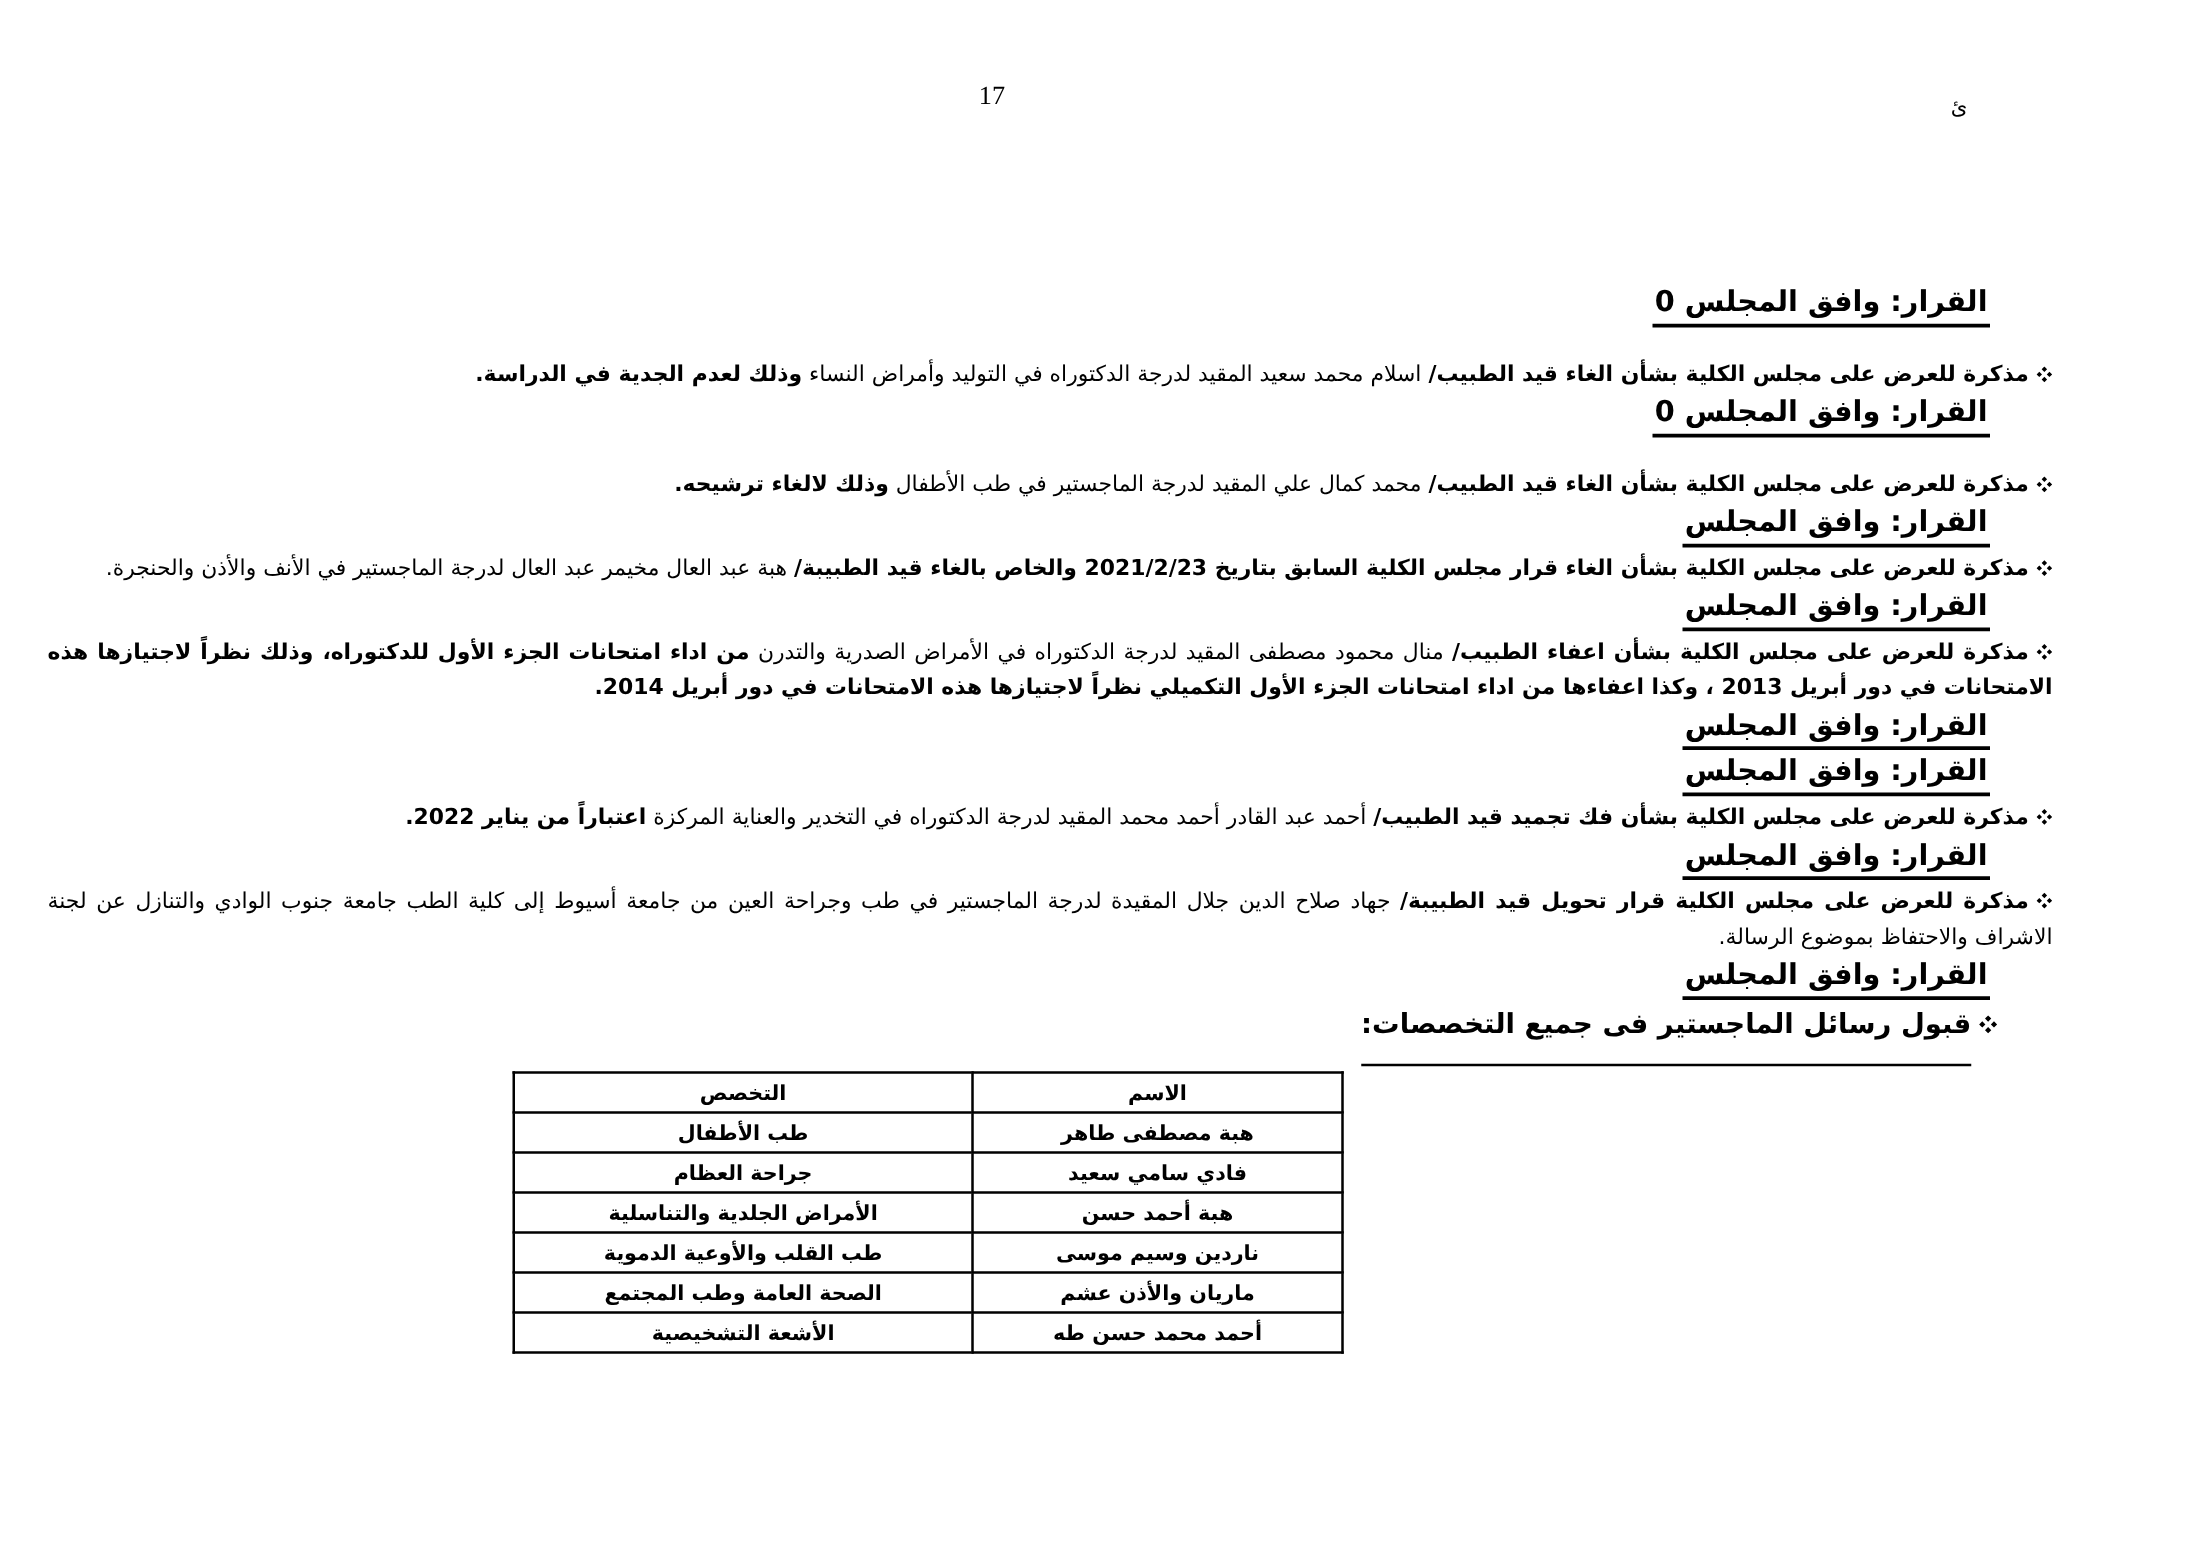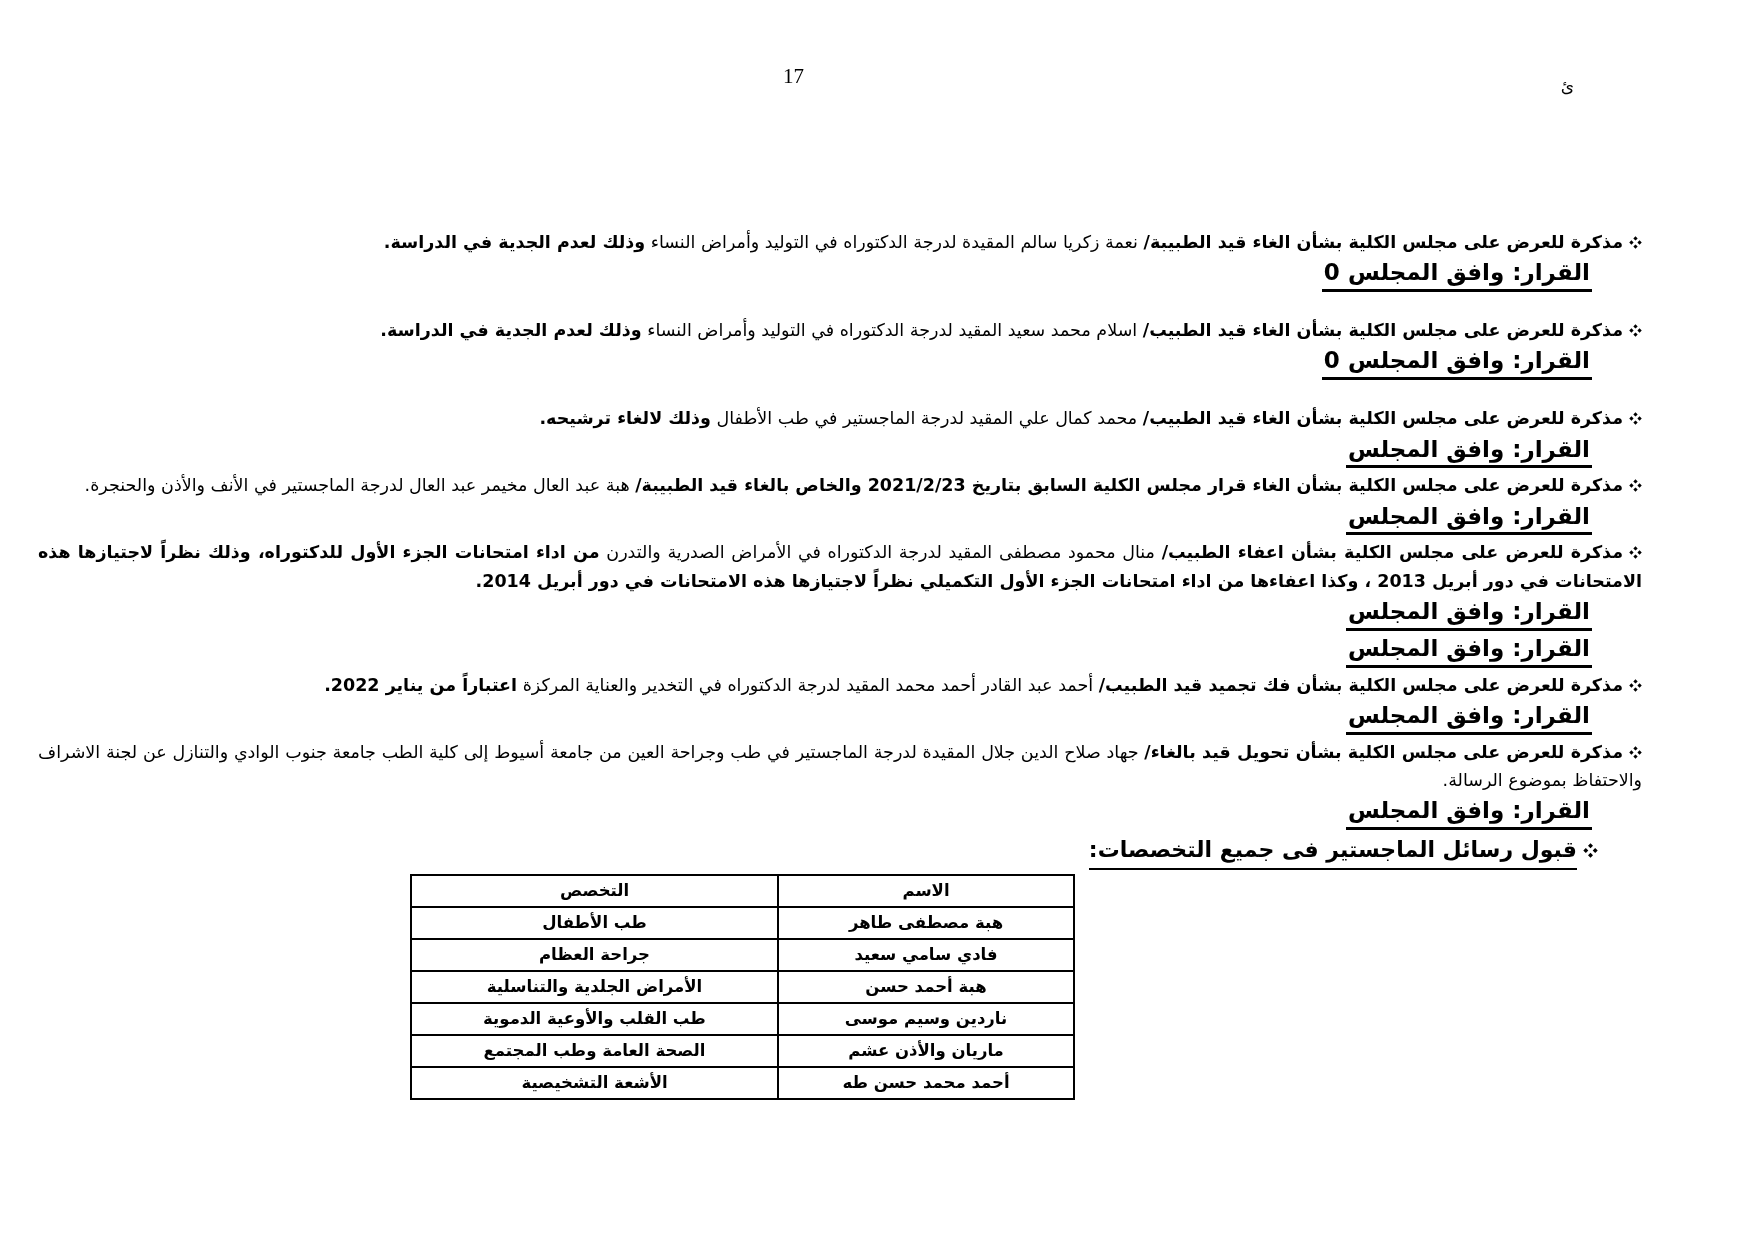--- a/index.html
+++ b/index.html
@@ -11,41 +11,38 @@
   .corner-char{position:absolute;top:76px;right:180px;font-size:17px;font-family:"DejaVu Sans",sans-serif;}
   .page-number{position:absolute;top:64px;left:783px;font-size:21px;direction:ltr;font-family:"Liberation Serif",serif;}
   .doc-body{position:absolute;top:228px;right:0;left:0;padding:0 112px 0 38px;}
   .memo{margin:0 0 2px 0;font-size:17.5px;line-height:1.62;text-align:justify;}
   .memo.gap-before{margin-top:24px;}
   .seg-bold{font-weight:bold;}
   .seg-reg{font-weight:normal;}
   .decision{margin:0 50px 3px 0;font-size:23px;font-weight:bold;line-height:1.25;}
   .decision-text{display:inline-block;border-bottom:3px solid #000;padding:0 2px 2px 2px;}
   .accept-heading{margin:6px 44px 4px 0;font-size:22px;font-weight:bold;line-height:1.3;}
-  .accept-text{display:inline-block;border-bottom:2px solid #000;padding-bottom:3px;}
+  .accept-text{display:inline-block;border-bottom:2px solid #000;padding-bottom:17px;}
   .bullet-icon{display:inline-block;width:13px;height:13px;margin-left:6px;vertical-align:-1px;}
   .accept-heading .bullet-icon{width:15px;height:15px;vertical-align:-1px;}
   .thesis-table{border-collapse:collapse;margin:4px 567px 0 0;table-layout:fixed;}
   .thesis-table col.name-col{width:296px;}
   .thesis-table col.spec-col{width:367px;}
   .thesis-table th,.thesis-table td{
     border:2px solid #000;font-size:16.5px;font-weight:bold;text-align:center;
     padding:2px 4px;height:26px;vertical-align:middle;font-family:"DejaVu Sans",sans-serif;margin-top:24px;
   }
 </style>
 </head>
 <body>
 
 <div class="page">
   <span class="corner-char">ئ</span>
   <span class="page-number">17</span>
   <main class="doc-body" id="doc-body">
-      <p class="memo"><span class="bullet-icon"><svg viewBox="0 0 24 24" width="100%" height="100%" aria-hidden="true">
-            <path fill="#000" d="M12 .5 16 4.5 12 8.5 8 4.5Z M19.5 8 23.5 12 19.5 16 15.5 12Z M12 15.5 16 19.5 12 23.5 8 19.5Z M4.5 8 8.5 12 4.5 16 .5 12Z"></path>
-          </svg></span><span class="seg-bold">مذكرة للعرض على مجلس الكلية بشأن الغاء قيد الطبيبة/</span><span class="seg-reg"> نعمة زكريا سالم المقيدة لدرجة الدكتوراه في التوليد وأمراض النساء </span><span class="seg-bold">وذلك لعدم الجدية في الدراسة.</span></p>
       <p class="decision"><span class="decision-text">القرار: وافق المجلس  0</span></p>
       <p class="memo gap-before"><span class="bullet-icon"><svg viewBox="0 0 24 24" width="100%" height="100%" aria-hidden="true">
             <path fill="#000" d="M12 .5 16 4.5 12 8.5 8 4.5Z M19.5 8 23.5 12 19.5 16 15.5 12Z M12 15.5 16 19.5 12 23.5 8 19.5Z M4.5 8 8.5 12 4.5 16 .5 12Z"></path>
           </svg></span><span class="seg-bold">مذكرة للعرض على مجلس الكلية بشأن الغاء قيد الطبيب/</span><span class="seg-reg"> اسلام محمد سعيد المقيد لدرجة الدكتوراه في التوليد وأمراض النساء </span><span class="seg-bold">وذلك لعدم الجدية في الدراسة.</span></p>
       <p class="decision"><span class="decision-text">القرار: وافق المجلس  0</span></p>
       <p class="memo gap-before"><span class="bullet-icon"><svg viewBox="0 0 24 24" width="100%" height="100%" aria-hidden="true">
             <path fill="#000" d="M12 .5 16 4.5 12 8.5 8 4.5Z M19.5 8 23.5 12 19.5 16 15.5 12Z M12 15.5 16 19.5 12 23.5 8 19.5Z M4.5 8 8.5 12 4.5 16 .5 12Z"></path>
           </svg></span><span class="seg-bold">مذكرة للعرض على مجلس الكلية بشأن الغاء قيد الطبيب/</span><span class="seg-reg"> محمد كمال علي المقيد لدرجة الماجستير في طب الأطفال </span><span class="seg-bold">وذلك لالغاء ترشيحه.</span></p>
       <p class="decision"><span class="decision-text">القرار: وافق المجلس</span></p>
       <p class="memo"><span class="bullet-icon"><svg viewBox="0 0 24 24" width="100%" height="100%" aria-hidden="true">
@@ -56,21 +53,21 @@
             <path fill="#000" d="M12 .5 16 4.5 12 8.5 8 4.5Z M19.5 8 23.5 12 19.5 16 15.5 12Z M12 15.5 16 19.5 12 23.5 8 19.5Z M4.5 8 8.5 12 4.5 16 .5 12Z"></path>
           </svg></span><span class="seg-bold">مذكرة للعرض على مجلس الكلية بشأن اعفاء الطبيب/</span><span class="seg-reg"> منال محمود مصطفى المقيد لدرجة الدكتوراه في الأمراض الصدرية والتدرن </span><span class="seg-bold">من اداء امتحانات الجزء الأول للدكتوراه، وذلك نظراً لاجتيازها هذه الامتحانات في دور أبريل 2013 ، وكذا اعفاءها من اداء امتحانات الجزء الأول التكميلي نظراً لاجتيازها هذه الامتحانات في دور أبريل 2014.</span></p>
       <p class="decision"><span class="decision-text">القرار: وافق المجلس</span></p>
       <p class="decision"><span class="decision-text">القرار: وافق المجلس</span></p>
       <p class="memo"><span class="bullet-icon"><svg viewBox="0 0 24 24" width="100%" height="100%" aria-hidden="true">
             <path fill="#000" d="M12 .5 16 4.5 12 8.5 8 4.5Z M19.5 8 23.5 12 19.5 16 15.5 12Z M12 15.5 16 19.5 12 23.5 8 19.5Z M4.5 8 8.5 12 4.5 16 .5 12Z"></path>
           </svg></span><span class="seg-bold">مذكرة للعرض على مجلس الكلية بشأن فك تجميد قيد الطبيب/</span><span class="seg-reg"> أحمد عبد القادر أحمد محمد المقيد لدرجة الدكتوراه في التخدير والعناية المركزة </span><span class="seg-bold">اعتباراً من يناير 2022.</span></p>
       <p class="decision"><span class="decision-text">القرار: وافق المجلس</span></p>
       <p class="memo"><span class="bullet-icon"><svg viewBox="0 0 24 24" width="100%" height="100%" aria-hidden="true">
             <path fill="#000" d="M12 .5 16 4.5 12 8.5 8 4.5Z M19.5 8 23.5 12 19.5 16 15.5 12Z M12 15.5 16 19.5 12 23.5 8 19.5Z M4.5 8 8.5 12 4.5 16 .5 12Z"></path>
-          </svg></span><span class="seg-bold">مذكرة للعرض على مجلس الكلية بشأن تحويل قيد بالغاء/</span><span class="seg-reg"> جهاد صلاح الدين جلال المقيدة لدرجة الماجستير في طب وجراحة العين من جامعة أسيوط إلى كلية الطب جامعة جنوب الوادي والتنازل عن لجنة الاشراف والاحتفاظ بموضوع الرسالة.</span><span class="seg-bold"></span></p>
+          </svg></span><span class="seg-bold">مذكرة للعرض على مجلس الكلية قرار تحويل قيد الطبيبة/</span><span class="seg-reg"> جهاد صلاح الدين جلال المقيدة لدرجة الماجستير في طب وجراحة العين من جامعة أسيوط إلى كلية الطب جامعة جنوب الوادي والتنازل عن لجنة الاشراف والاحتفاظ بموضوع الرسالة.</span><span class="seg-bold"></span></p>
       <p class="decision"><span class="decision-text">القرار: وافق المجلس</span></p>
       <p class="accept-heading"><span class="bullet-icon"><svg viewBox="0 0 24 24" width="100%" height="100%" aria-hidden="true">
             <path fill="#000" d="M12 .5 16 4.5 12 8.5 8 4.5Z M19.5 8 23.5 12 19.5 16 15.5 12Z M12 15.5 16 19.5 12 23.5 8 19.5Z M4.5 8 8.5 12 4.5 16 .5 12Z"></path>
           </svg></span><span class="accept-text">قبول رسائل الماجستير فى جميع التخصصات:</span></p>
       <table class="thesis-table">
         <colgroup>
           <col class="name-col">
           <col class="spec-col">
         </colgroup>
         <thead>

